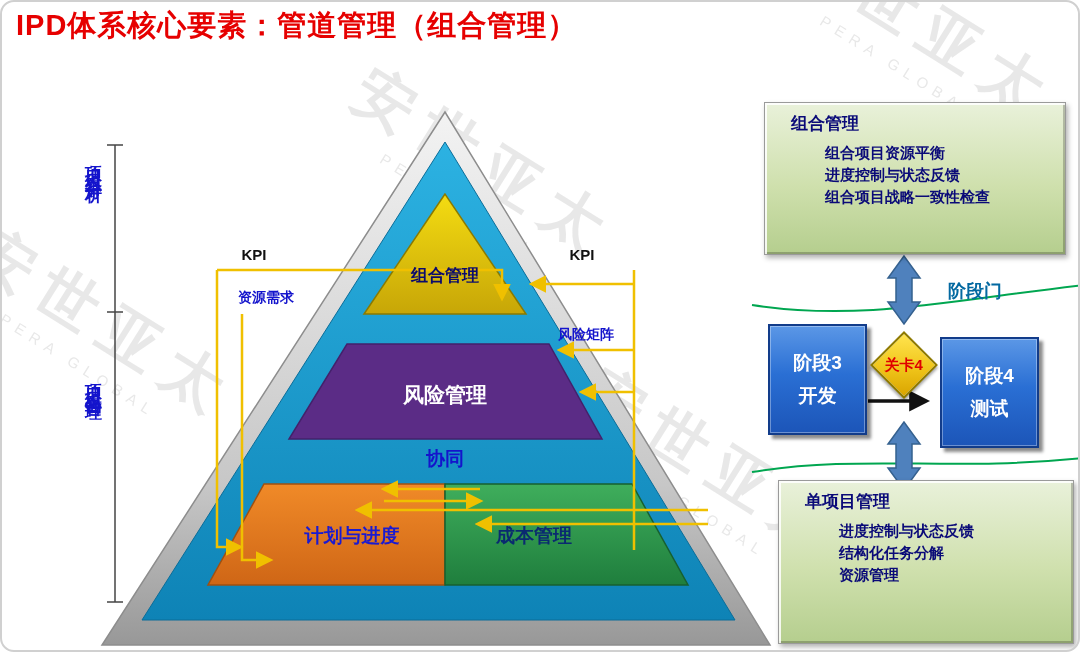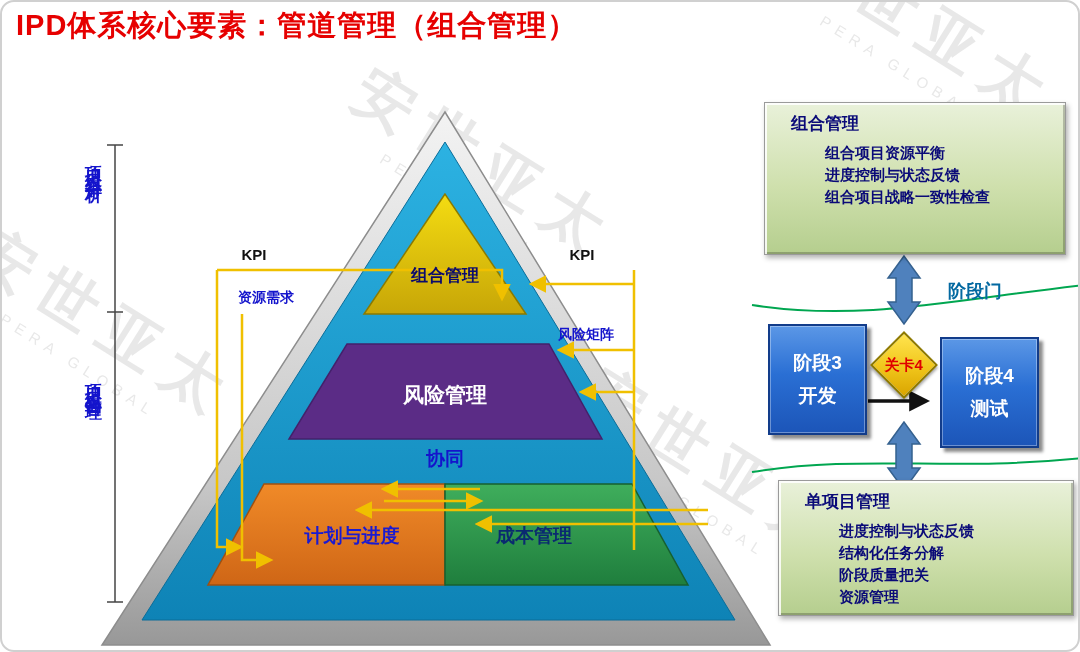--- a/index.html
+++ b/index.html
@@ -175,21 +175,20 @@
 
   <div class="gate-diamond">
     <span class="gate-text">关卡4</span>
   </div>
 
   <div class="stage-box" style="left:938px; top:335px">
     <div>阶段4</div>
     <div>测试</div>
   </div>
 
-  <div class="panel-box" style="left:776px; top:478px; width:296px; height:136px">
+  <div class="panel-box" style="left:776px; top:478px; width:296px; height:164px">
     <div class="panel-title">单项目管理</div>
     <div class="panel-item">进度控制与状态反馈</div>
     <div class="panel-item">结构化任务分解</div>
-    <div class="panel-item">阶段质量把关</div>
     <div class="panel-item">资源管理</div>
   </div>
 
 </div>
 
 </body></html>

